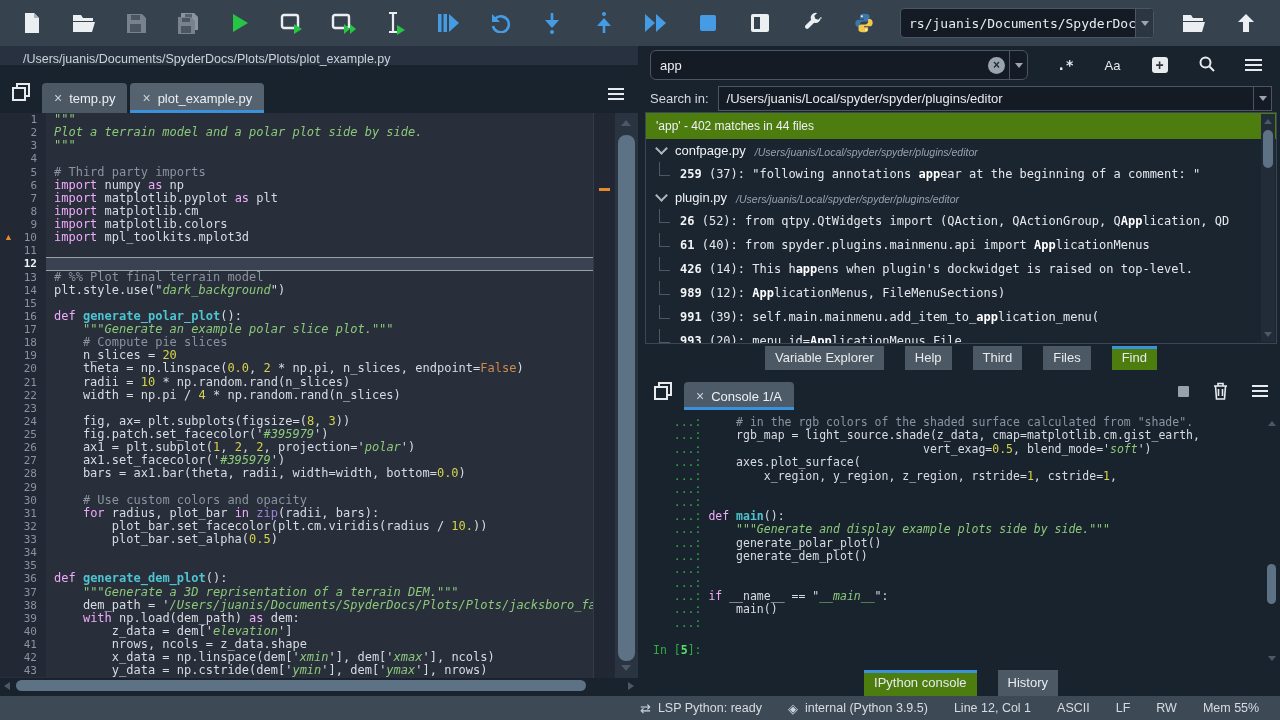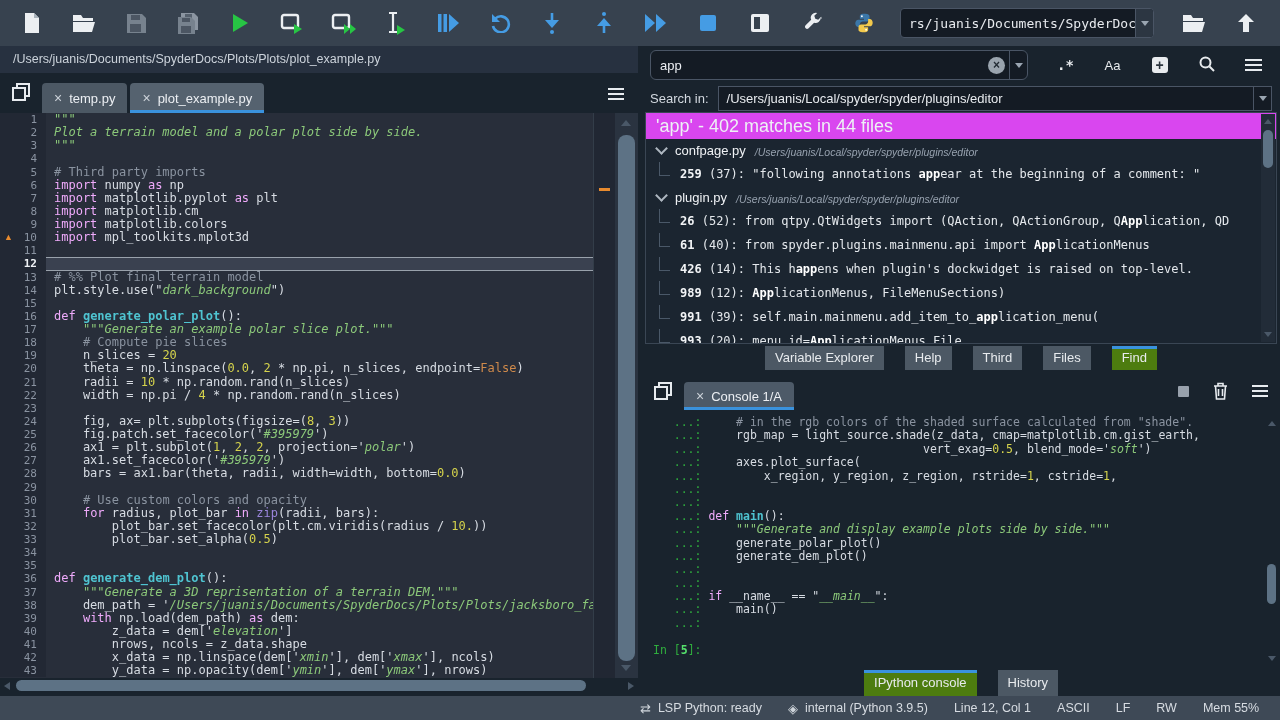--- a/index.html
+++ b/index.html
@@ -9,21 +9,21 @@
 
   
   .toolbar{position:absolute;left:0;top:0;width:1280px;height:46px;background:#37424f;display:flex;align-items:center;padding:0 0 0 6px;box-sizing:border-box}
   .tbtn{flex:0 0 52px;height:46px;display:flex;align-items:center;justify-content:center}
   .wdcombo{flex:0 0 252px;height:28px;margin-left:10px;background:#141b24;border:1px solid #4a5565;border-radius:4px;display:flex;align-items:center;overflow:hidden}
   .wdval{flex:1;padding:0 8px;font-size:13px;color:#e8ebef;white-space:nowrap;overflow:hidden}
   .wdarrow{width:17px;align-self:stretch;border-left:1px solid #4a5565;display:flex;align-items:center;justify-content:center;background:#2c3642}
   .tri-d{width:0;height:0;border-left:4px solid transparent;border-right:4px solid transparent;border-top:5px solid #9aa5b1}
 
   
-  .pathbar{position:absolute;left:0;top:46px;width:638px;height:27px;background:#273140;color:#ccd3db;font-size:12.5px;line-height:27px;padding-left:13px;box-sizing:border-box}
+  .pathbar{position:absolute;left:0;top:46px;width:638px;height:19px;background:#273140;color:#ccd3db;font-size:12.5px;line-height:27px;padding-left:23px;box-sizing:border-box}
   .etabs{position:absolute;left:0;top:73px;width:638px;height:40px;background:#19232d;display:flex;align-items:flex-end;padding-left:42px;box-sizing:border-box}
   .etab{height:30px;display:flex;align-items:center;padding:0 12px;background:#4c5864;margin-right:3px;border-radius:4px 4px 0 0;font-size:13px;color:#eceff3}
   .etab.active{background:#55626f;box-shadow:inset 0 -3px 0 #3a92dd}
   .tclose{margin-right:7px;color:#cdd3da;font-size:14px;line-height:1}
   .pages-ic{position:absolute;left:12px;top:10px}
   .strip-burger{position:absolute;right:14px;top:16px;width:16px;height:2px;background:#e7ebef;box-shadow:0 -5px 0 #e7ebef,0 5px 0 #e7ebef}
 
   .editor{position:absolute;left:0;top:113px;width:638px;height:565px;background:#282e3a;overflow:hidden}
   .crow{display:flex;height:13.14px;line-height:13.14px;font-size:12px;white-space:pre;position:relative}
   .lnum{flex:0 0 46px;text-align:right;padding-right:9px;background:#222834;color:#8a93a1;box-sizing:border-box;font-family:"DejaVu Sans Mono",monospace;font-size:11px}
@@ -64,21 +64,21 @@
   .sclear{width:17px;height:17px;border-radius:50%;background:#9aa4ae;color:#222b34;font-size:12px;font-weight:bold;display:flex;align-items:center;justify-content:center;margin-right:4px}
   .scar{width:17px;align-self:stretch;border-left:1px solid #4a5565;display:flex;align-items:center;justify-content:center}
   .fico{flex:0 0 47px;text-align:center;color:#e8ebee;font-size:13px}
   .regex{font-family:"DejaVu Sans Mono",monospace;font-weight:bold;font-size:14px}
   .boxplus{display:inline-block;width:16px;height:16px;background:#e8ebee;color:#2a333d;border-radius:3px;font-size:14px;line-height:16px;font-weight:bold}
   .fburger{margin-left:auto;margin-right:10px;width:17px;height:2px;background:#e7ebef;box-shadow:0 -5px 0 #e7ebef,0 5px 0 #e7ebef}
   .sirow{position:absolute;left:0;top:38px;width:638px;height:28px;display:flex;align-items:center;padding:0 8px;box-sizing:border-box;gap:9px;font-size:13px;color:#d4dae1}
   .sicombo{flex:1;height:23px;background:#141b24;border:1px solid #4a5565;display:flex;align-items:center;overflow:hidden}
   .sival{flex:1;padding:0 8px;font-size:13px;color:#e8ebef;white-space:nowrap}
   .rlist{position:absolute;left:3px;top:66px;width:632px;height:232px;background:#1b2530;border:1px solid #3a4654;box-sizing:border-box;overflow:hidden}
-  .rhead{height:26px;background:#d946ef;color:#eef1f5;font-size:18px;line-height:26px;padding-left:10px}
+  .rhead{height:26px;background:#4d7c0f;color:#eef1f5;font-size:12px;line-height:26px;padding-left:10px}
   .frow{height:23px;display:flex;align-items:center;padding-left:6px}
   .fname{font-weight:normal;font-size:13px;color:#f0f2f5;margin-right:9px}
   .fpath{font-style:italic;font-size:10.5px;color:#97a2af;padding-top:2px}
   .chev{width:7px;height:7px;border-right:2px solid #aeb7c0;border-bottom:2px solid #aeb7c0;transform:rotate(45deg);display:inline-block;margin:-4px 9px 0 5px}
   .mrow{height:24px;display:flex;align-items:center;padding-left:34px;position:relative;font-family:"DejaVu Sans Mono",monospace;font-size:12px;color:#e4e8ec;white-space:pre;overflow:hidden}
   .guide{position:absolute;left:13px;top:-11px;width:10px;height:24px;border-left:1px solid #4a5868;border-bottom:1px solid #4a5868}
   .mline{font-weight:bold;color:#f2f4f6}
   .mtext b{font-weight:bold;color:#fff}
   .rscroll{position:absolute;right:1px;top:1px;bottom:1px;width:14px;background:#222c38}
   .rthumb{position:absolute;left:2px;right:2px;top:16px;height:38px;background:#5d7285;border-radius:6px}
@@ -300,21 +300,21 @@
       <div class="crow"><span class="lnum">33</span><span class="lcode"><span class="tok t">        plot_bar.set_alpha(</span><span class="tok n">0.5</span><span class="tok t">)</span></span></div>
       <div class="crow"><span class="lnum">34</span><span class="lcode"></span></div>
       <div class="crow"><span class="lnum">35</span><span class="lcode"></span></div>
       <div class="crow"><span class="lnum">36</span><span class="lcode"><span class="tok k">def </span><span class="tok fn">generate_dem_plot</span><span class="tok t">():</span></span></div>
       <div class="crow"><span class="lnum">37</span><span class="lcode"><span class="tok t">    </span><span class="tok d">"""Generate a 3D reprisentation of a terrain DEM."""</span></span></div>
       <div class="crow"><span class="lnum">38</span><span class="lcode"><span class="tok t">    dem_path = '</span><span class="tok s">/Users/juanis/Documents/SpyderDocs/Plots/Plots/jacksboro_fault_dem</span></span></div>
       <div class="crow"><span class="lnum">39</span><span class="lcode"><span class="tok t">    </span><span class="tok k">with</span><span class="tok t"> np.load(dem_path) </span><span class="tok k">as</span><span class="tok t"> dem:</span></span></div>
       <div class="crow"><span class="lnum">40</span><span class="lcode"><span class="tok t">        z_data = dem['</span><span class="tok s">elevation</span><span class="tok t">']</span></span></div>
       <div class="crow"><span class="lnum">41</span><span class="lcode"><span class="tok t">        nrows, ncols = z_data.shape</span></span></div>
       <div class="crow"><span class="lnum">42</span><span class="lcode"><span class="tok t">        x_data = np.linspace(dem['</span><span class="tok s">xmin</span><span class="tok t">'], dem['</span><span class="tok s">xmax</span><span class="tok t">'], ncols)</span></span></div>
-      <div class="crow"><span class="lnum">43</span><span class="lcode"><span class="tok t">        y_data = np.opacity(dem['</span><span class="tok s">ymin</span><span class="tok t">'], dem['</span><span class="tok s">ymax</span><span class="tok t">'], nrows)</span></span></div>
+      <div class="crow"><span class="lnum">43</span><span class="lcode"><span class="tok t">        y_data = np.cstride(dem['</span><span class="tok s">ymin</span><span class="tok t">'], dem['</span><span class="tok s">ymax</span><span class="tok t">'], nrows)</span></span></div>
     </div>
   <div class="sflag">
       <div class="smark"></div>
     </div>
   <div class="vscroll">
       <span class="sarr up"></span>
       <div class="vthumb"></div>
       <span class="sarr dn"></span>
     </div>
 </div>

